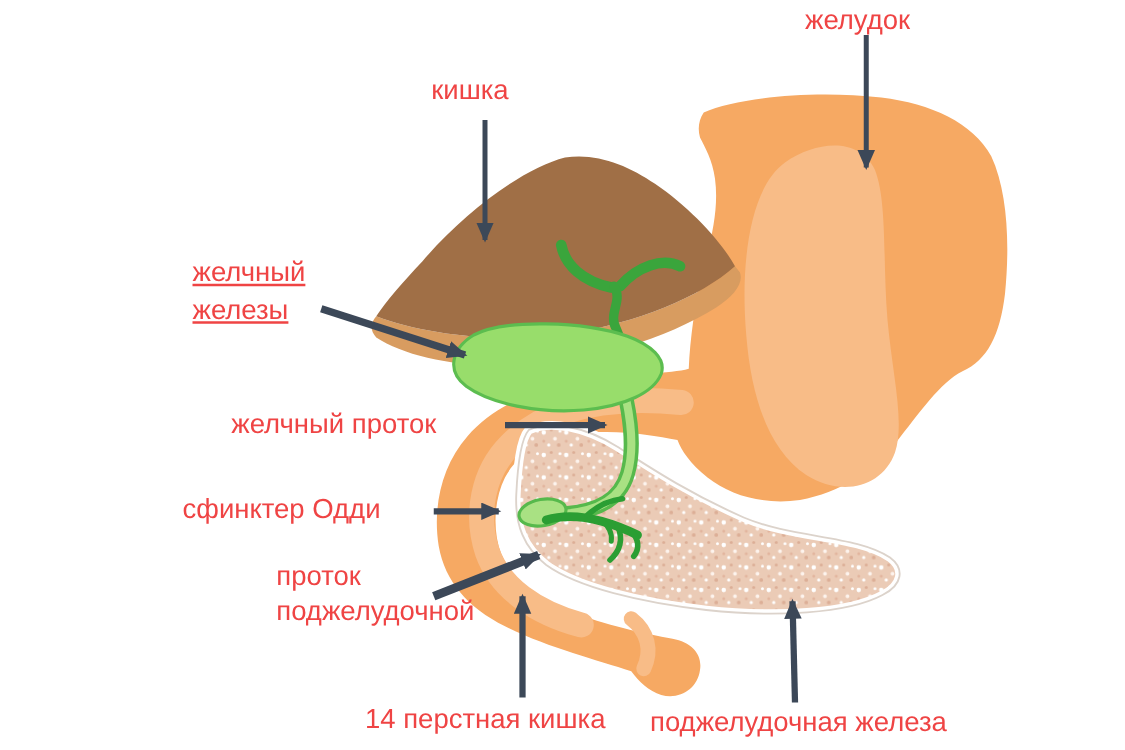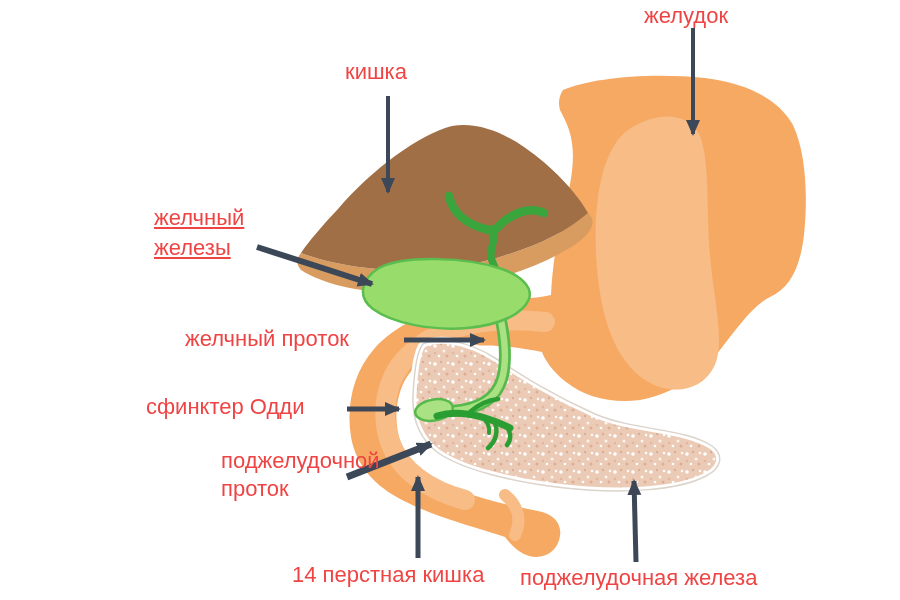--- a/index.html
+++ b/index.html
@@ -120,21 +120,21 @@
   <div class="lbl two" style="left:154px;top:203px;">
     <div>желчный</div>
     <div>железы</div>
   </div>
 
   <div class="lbl" style="left:185px;top:325px;">желчный проток</div>
 
   <div class="lbl" style="left:146px;top:393px;">сфинктер Одди</div>
 
   <div class="lbl" style="left:221px;top:447px;">
+    <div>проток</div>
     <div>поджелудочной</div>
-    <div>проток</div>
   </div>
 
   <div class="lbl" style="left:292px;top:561px;">14 перстная кишка</div>
 
   <div class="lbl" style="left:520px;top:564px;">поджелудочная железа</div>
 
 </div>
 
 </body></html>

